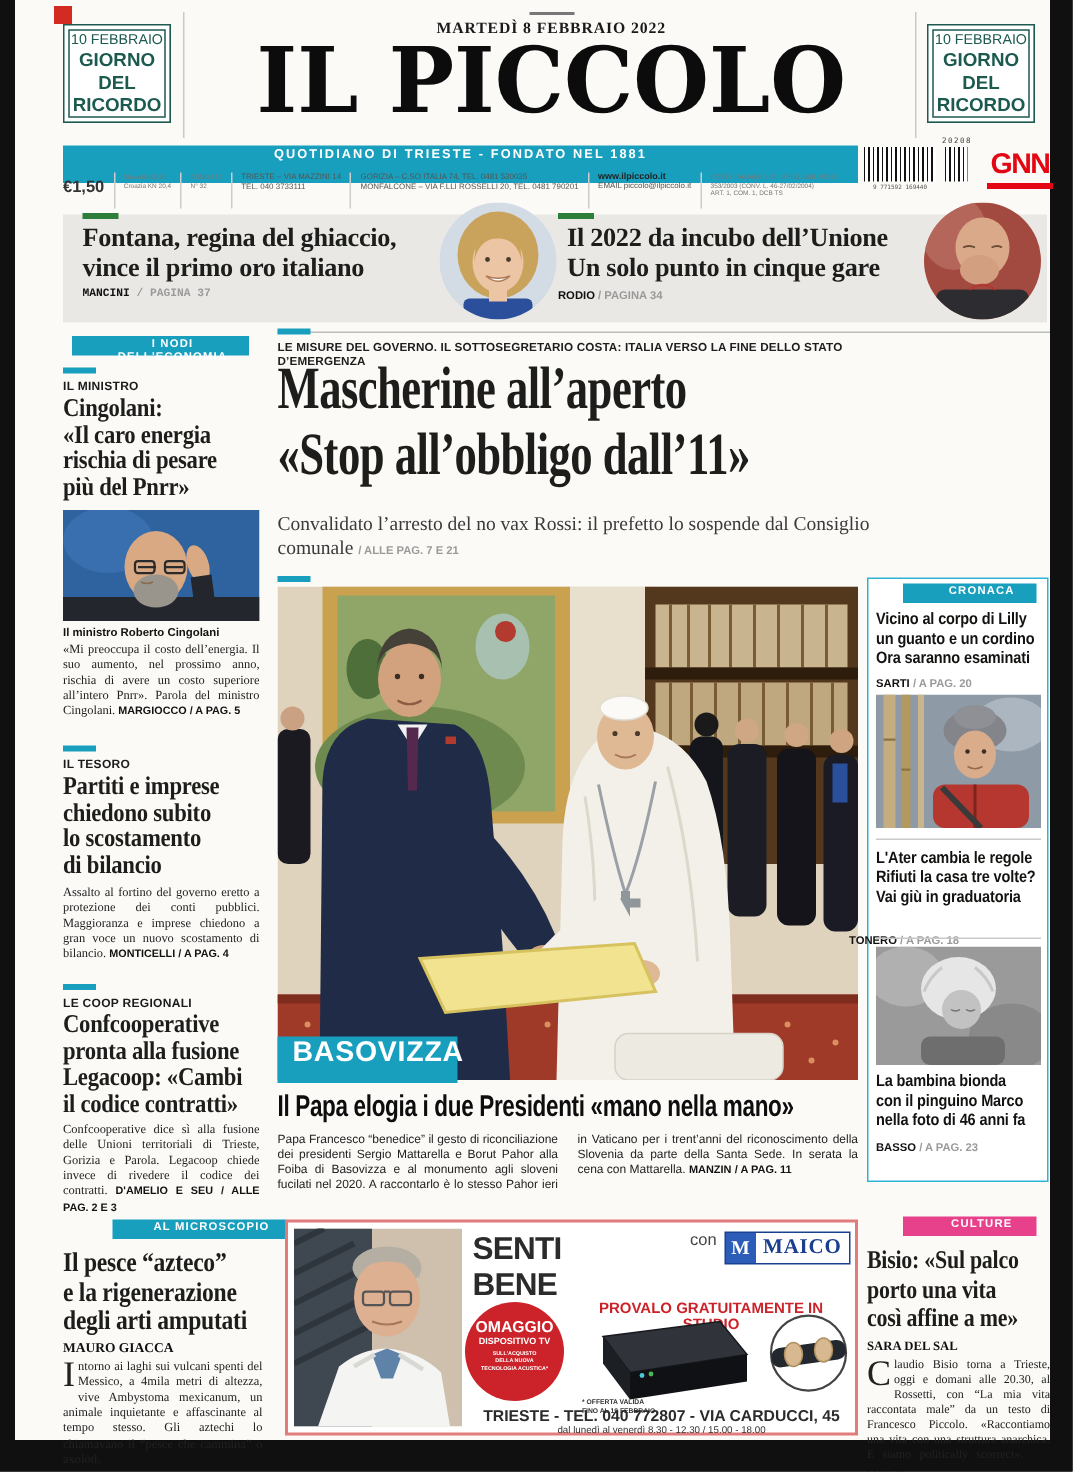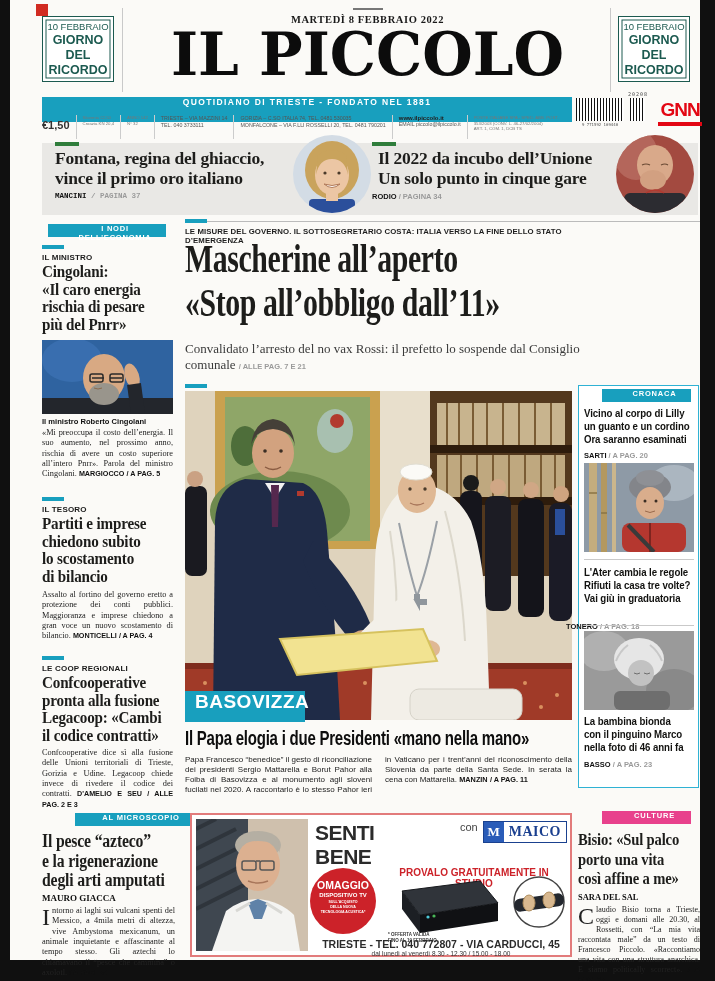--- a/index.html
+++ b/index.html
@@ -379,21 +379,21 @@
 lo scostamento
 di bilancio</div>
   <div class="abs colbody" id="tes-body"><span>Assalto al fortino del governo eretto a protezione dei conti pubblici. Maggioranza e imprese chiedono a gran voce un nuovo scostamento di bilancio. </span><span class="by">MONTICELLI</span> <span class="by pg">/ A PAG. 4</span></div>
 
   <div class="abs tdash" id="coop-dash"></div>
   <div class="abs klabel" id="coop-label">LE COOP REGIONALI</div>
   <div class="abs col-h preline sq" id="coop-h">Confcooperative
 pronta alla fusione
 Legacoop: «Cambi
 il codice contratti»</div>
-  <div class="abs colbody" id="coop-body"><span>Confcooperative dice sì alla fusione delle Unioni territoriali di Trieste, Gorizia e Udine. Legacoop chiede invece di rivedere il codice dei contratti. </span><span class="by">D'AMELIO E SEU</span> <span class="by pg">/ ALLE PAG. 2 E 3</span></div>
+  <div class="abs colbody" id="coop-body"><span>Confcooperative dice sì alla fusione delle Unioni territoriali di Trieste, Gorizia e Parola. Legacoop chiede invece di rivedere il codice dei contratti. </span><span class="by">D'AMELIO E SEU</span> <span class="by pg">/ ALLE PAG. 2 E 3</span></div>
 
   <div class="abs sec-box teal" id="micro-box">AL MICROSCOPIO</div>
   <div class="abs col-h preline sq" id="micro-h">Il pesce “azteco”
 e la rigenerazione
 degli arti amputati</div>
   <div class="abs" id="micro-author">MAURO GIACCA</div>
   <div class="abs colbody" id="micro-body"><span class="dropcap">I</span><span>ntorno ai laghi sui vulcani spenti del Messico, a 4mila metri di altezza, vive Ambystoma mexicanum, un animale inquietante e affascinante al tempo stesso. Gli aztechi lo chiamavano il “pesce che cammina” o axolotl. </span><span class="by pg">/ A PAG. 29</span></div>
 
   <div class="abs" id="cron-box"></div>
   <div class="abs sec-box teal" id="cron-label">CRONACA</div>

